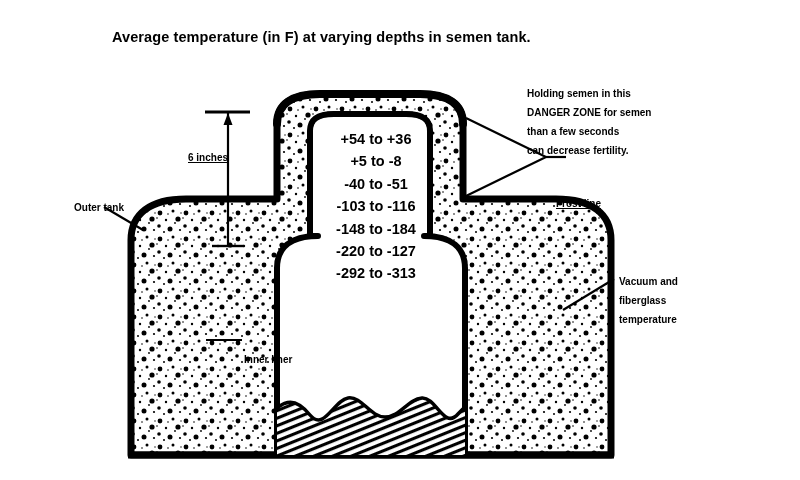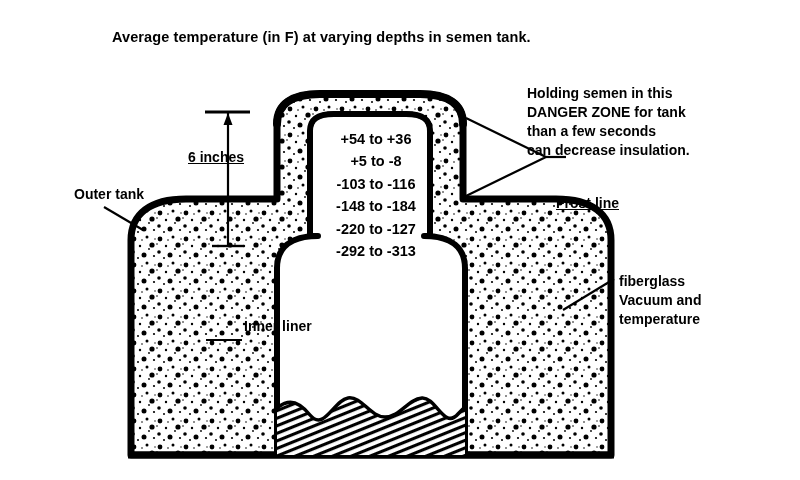--- a/index.html
+++ b/index.html
@@ -25,42 +25,42 @@
     position: absolute;
     left: 112px;
     top: 29px;
     font-size: 14.5px;
     font-weight: bold;
     letter-spacing: 0.1px;
     white-space: nowrap;
   }
   .lbl {
     position: absolute;
-    font-size: 14px;
+    font-size: 10px;
     font-weight: bold;
     line-height: 19px;
     white-space: nowrap;
   }
   .temps {
     position: absolute;
     left: 312px;
     top: 128px;
     width: 128px;
     text-align: center;
     font-size: 14.5px;
     font-weight: bold;
     line-height: 22.4px;
     white-space: nowrap;
   }
   .temps div { width: 100%; }
   #lbl-danger { left: 527px; top: 84px; }
   #lbl-frost  { left: 556px; top: 194px; text-decoration: underline; }
   #lbl-vacuum { left: 619px; top: 272px; }
-  #lbl-outer  { left: 74px;  top: 185px; }
-  #lbl-inner  { left: 244px; top: 317px; }
+  #lbl-outer  { left: 74px;  top: 198px; }
+  #lbl-inner  { left: 244px; top: 350px; }
   #lbl-six    { left: 188px; top: 148px; text-decoration: underline; }
   #lbl-ln2 {
     position: absolute;
     left: 256px;
     top: 432px;
     font-size: 13.5px;
     font-weight: bold;
     white-space: nowrap;
     letter-spacing: 0.2px;
   }
@@ -189,38 +189,39 @@
     </g>
 
     <g>
       <line x1="206" y1="340" x2="242" y2="340" stroke="#000" stroke-width="2.2"></line>
     </g>
   </svg>
 
   <div class="temps">
     <div>+54 to +36</div>
     <div>+5 to -8</div>
+    <div>-40 to -51</div>
     <div>-103 to -116</div>
     <div>-148 to -184</div>
     <div>-220 to -127</div>
     <div>-292 to -313</div>
   </div>
 
   <div class="lbl" id="lbl-danger">
     <div>Holding semen in this</div>
-    <div>DANGER ZONE for tank</div>
+    <div>DANGER ZONE for semen</div>
     <div>than a few seconds</div>
-    <div>can decrease insulation.</div>
+    <div>can decrease fertility.</div>
   </div>
 
   <div class="lbl" id="lbl-frost">Frost line</div>
 
   <div class="lbl" id="lbl-vacuum">
+    <div>Vacuum and</div>
     <div>fiberglass</div>
-    <div>Vacuum and</div>
     <div>temperature</div>
   </div>
 
   <div class="lbl" id="lbl-outer">Outer tank</div>
 
   <div class="lbl" id="lbl-inner">Inner liner</div>
 
   <div class="lbl" id="lbl-six">6 inches</div>
 
 

